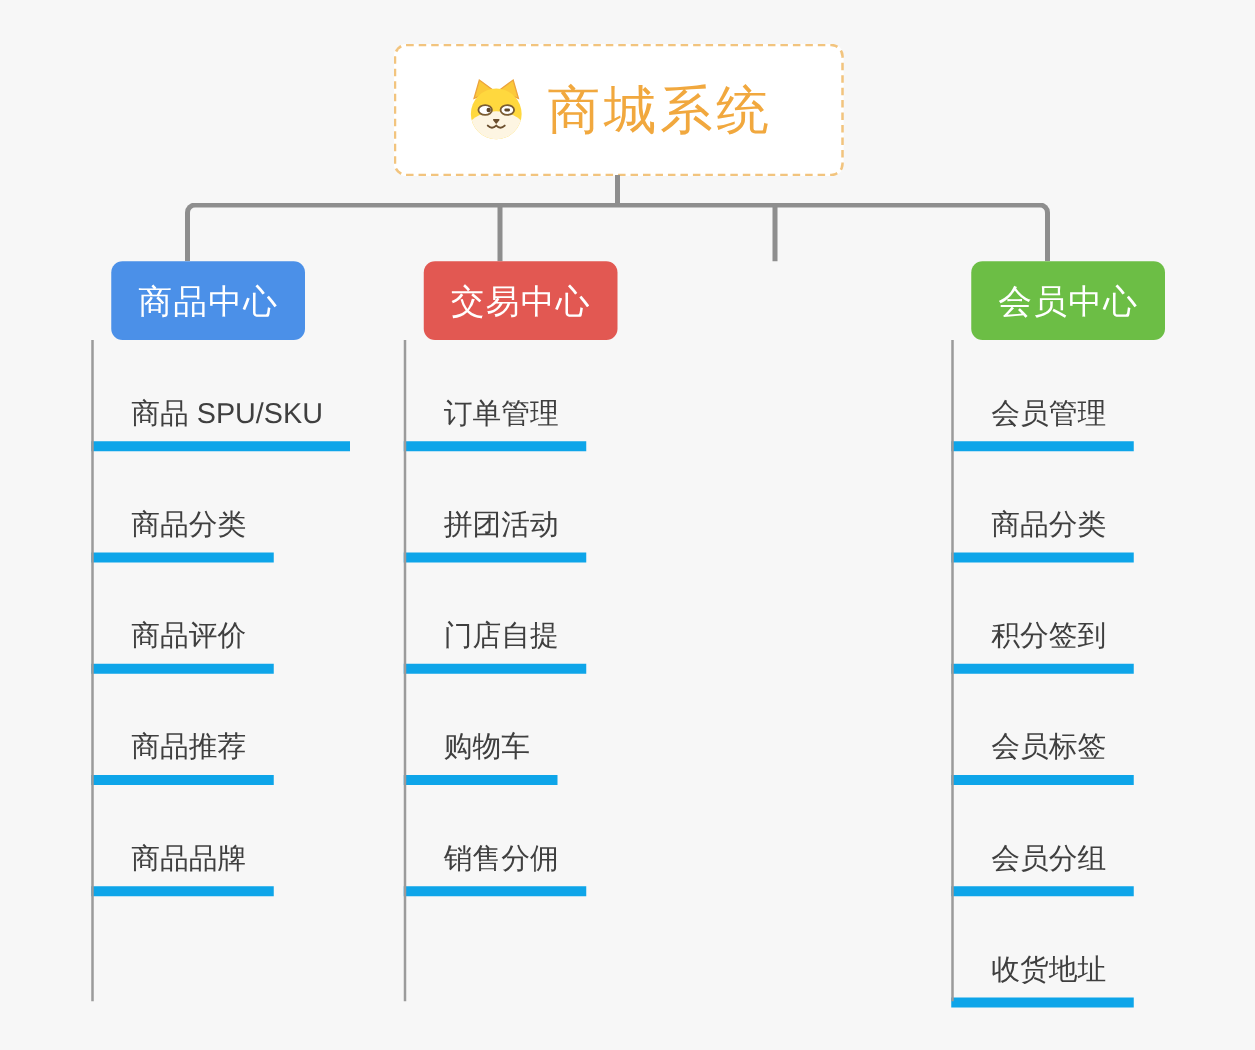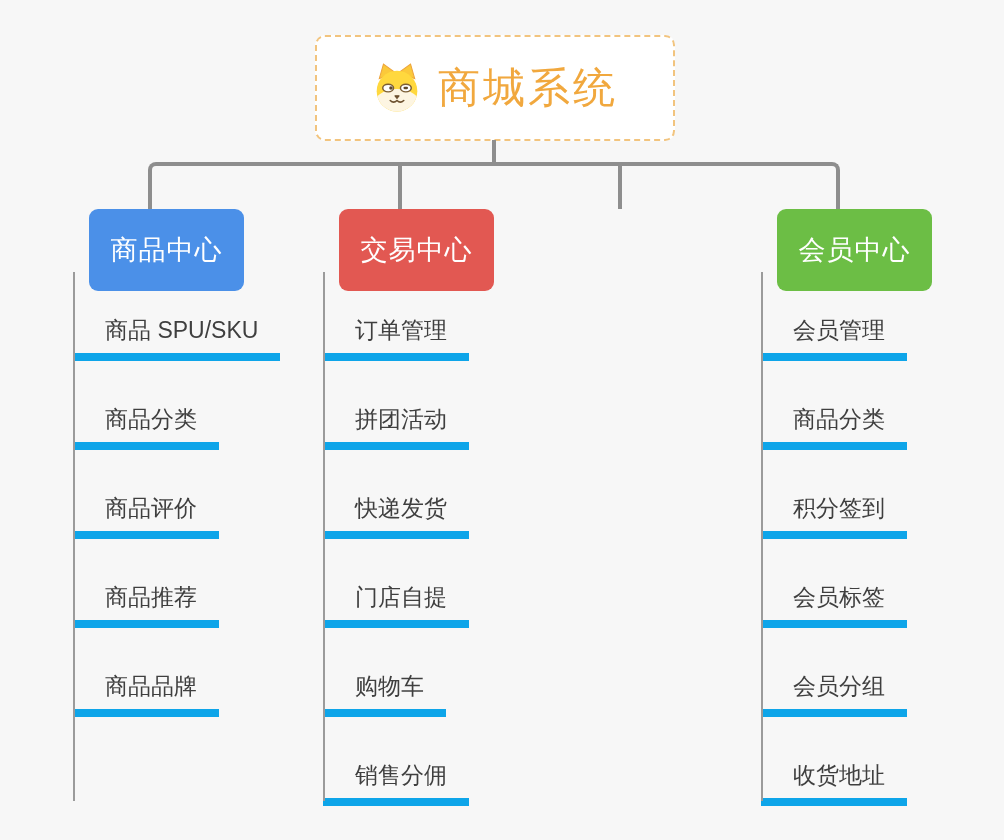--- a/index.html
+++ b/index.html
@@ -25,21 +25,21 @@
     box-sizing:border-box;background:transparent;
     border-top:4px solid #8e8e8e;border-left:4px solid #8e8e8e;border-right:4px solid #8e8e8e;
     border-radius:8px 8px 0 0;
   }
   .conn-drop-2{left:398px;top:164px;width:4px;height:45px;}
   .conn-drop-3{left:618px;top:164px;width:4px;height:45px;}
   
   .branch{position:absolute;top:209px;width:187px;}
   .branch.b0{left:57px;} .branch.b1{left:307px;} .branch.b2{left:526px;} .branch.b3{left:745px;}
   .branch-header{
-    height:82px;border-radius:9px;display:flex;align-items:center;justify-content:center;
+    height:63px;border-radius:9px;display:flex;align-items:center;justify-content:center;
     color:#ffffff;font-size:27px;letter-spacing:1px;cursor:pointer;margin-left:32px;
   }
   .branch-children{position:absolute;left:16px;top:63px;width:210px;}
   .trunk{position:absolute;left:0;top:0;width:2px;height:529px;background:#9b9b9b;}
   .child-row{display:flex;align-items:flex-end;height:89px;}
   .child-row:first-child{height:84px;}
   .child-label{
     display:inline-block;white-space:nowrap;
     padding:0 22px 7px 32px;
     font-size:23px;color:#3f3f3f;
@@ -104,23 +104,20 @@
     <div class="branch-header" style="background-color: rgb(226, 88, 82);">交易中心</div>
     <div class="branch-children">
       <div class="trunk"></div>
       <div class="child-row">
           <span class="child-label">订单管理</span>
         </div>
       <div class="child-row">
           <span class="child-label">拼团活动</span>
         </div>
       <div class="child-row">
-          <span class="child-label">快递发货</span>
-        </div>
-      <div class="child-row">
           <span class="child-label">门店自提</span>
         </div>
       <div class="child-row">
           <span class="child-label">购物车</span>
         </div>
       <div class="child-row">
           <span class="child-label">销售分佣</span>
         </div>
     </div>
   </div>

